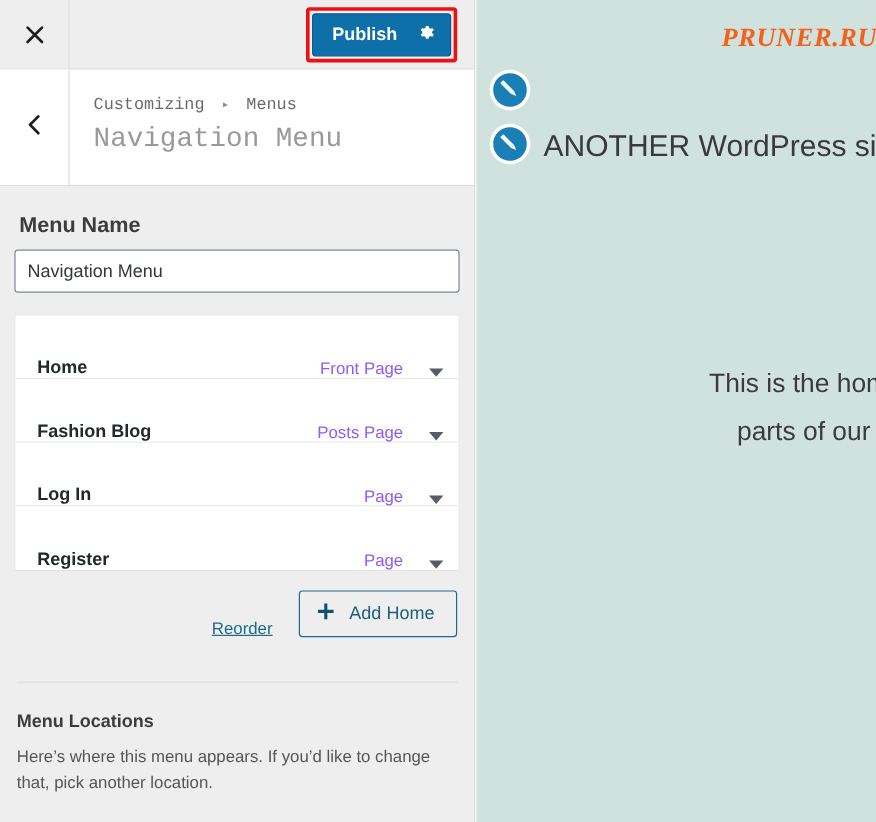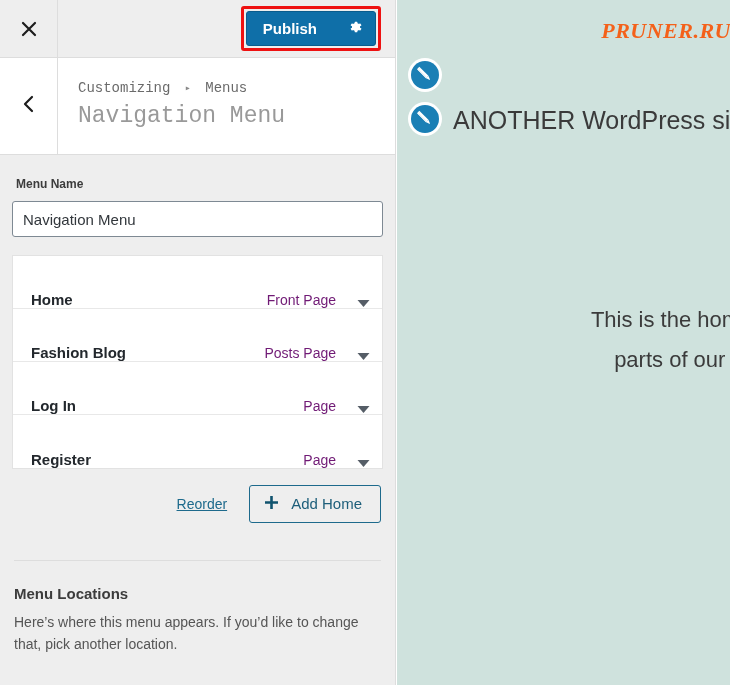--- a/index.html
+++ b/index.html
@@ -69,21 +69,21 @@
     border: 1px solid #0a5c8d;
     border-radius: 3px;
     color: #ffffff;
     font-size: 15px;
     font-weight: bold;
     padding: 7px 12px 8px 16px;
     cursor: pointer;
     line-height: 1;
     white-space: nowrap;
   }
-  .publish-label { margin-right: 30px; }
+  .publish-label { margin-right: 16px; }
   .gear-icon { display: block; }
 
   
   .titlebar {
     position: relative;
     height: 97px;
     background: #ffffff;
     border-bottom: 1px solid #dddddd;
     box-sizing: border-box;
   }
@@ -126,21 +126,21 @@
     line-height: 1.15;
     white-space: nowrap;
   }
 
   
   .side-body {
     padding: 0 12px;
     box-sizing: border-box;
   }
   .field-label {
-    font-size: 12px;
+    font-size: 18px;
     font-weight: bold;
     color: #3c3c3c;
     margin: 22px 0 10px 4px;
   }
   .menu-name-input {
     display: block;
     width: 100%;
     box-sizing: border-box;
     height: 36px;
     padding: 6px 10px;
@@ -175,36 +175,36 @@
   .mi-name {
     font-size: 15px;
     font-weight: bold;
     color: #23282d;
     flex: 1 1 auto;
     white-space: nowrap;
     overflow: hidden;
   }
   .mi-type {
     font-size: 14px;
-    color: #701a75;
+    color: #8b5cf6;
     margin-right: 16px;
     white-space: nowrap;
   }
   .mi-caret {
     width: 22px;
     display: flex;
     align-items: center;
     justify-content: center;
     cursor: pointer;
   }
 
   
   .actions-row {
     display: flex;
-    align-items: center;
+    align-items: flex-end;
     justify-content: flex-end;
     margin-top: 16px;
     padding-right: 2px;
   }
   .reorder-link {
     font-size: 14px;
     color: #1d6a8c;
     text-decoration: underline;
     cursor: pointer;
     margin-right: 22px;

